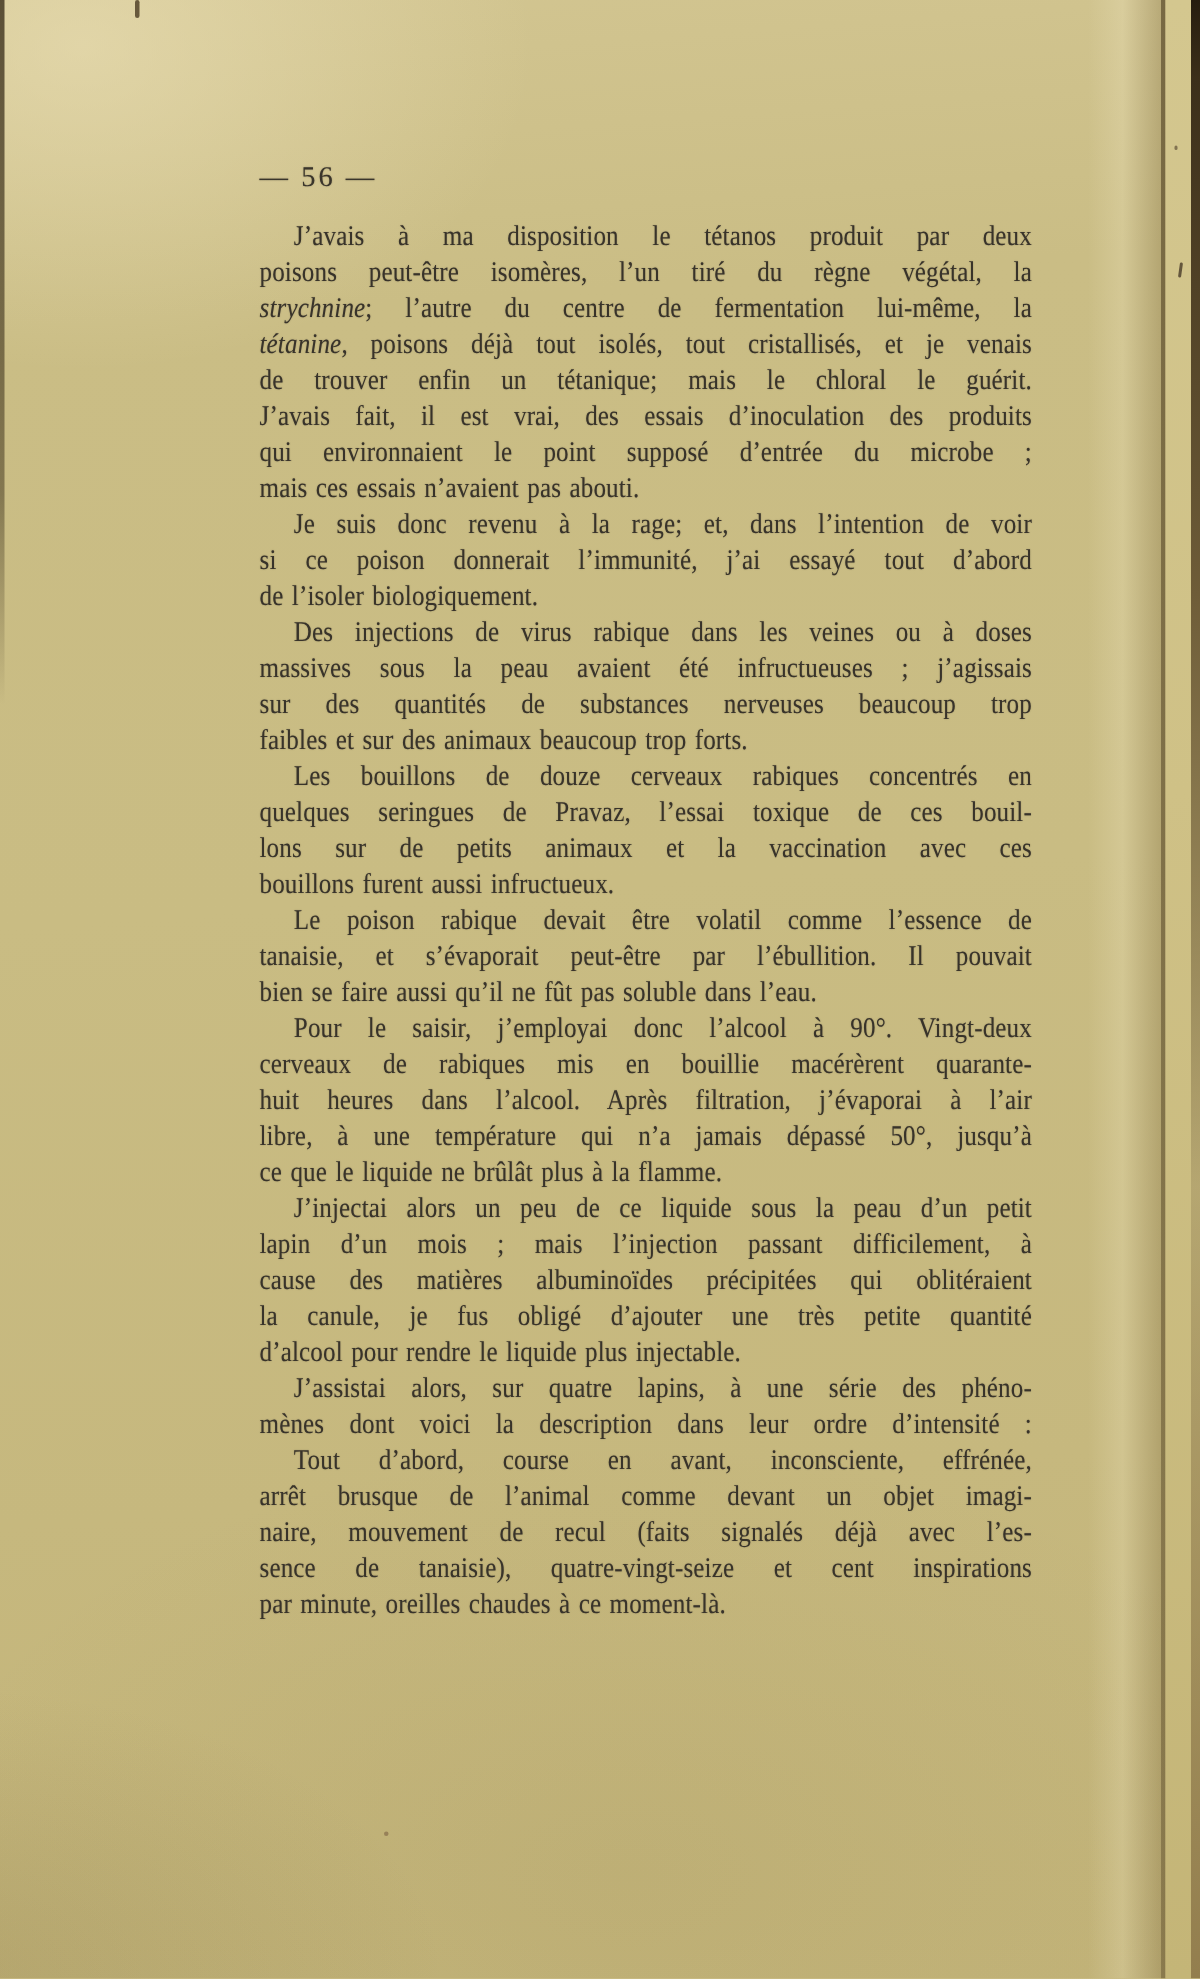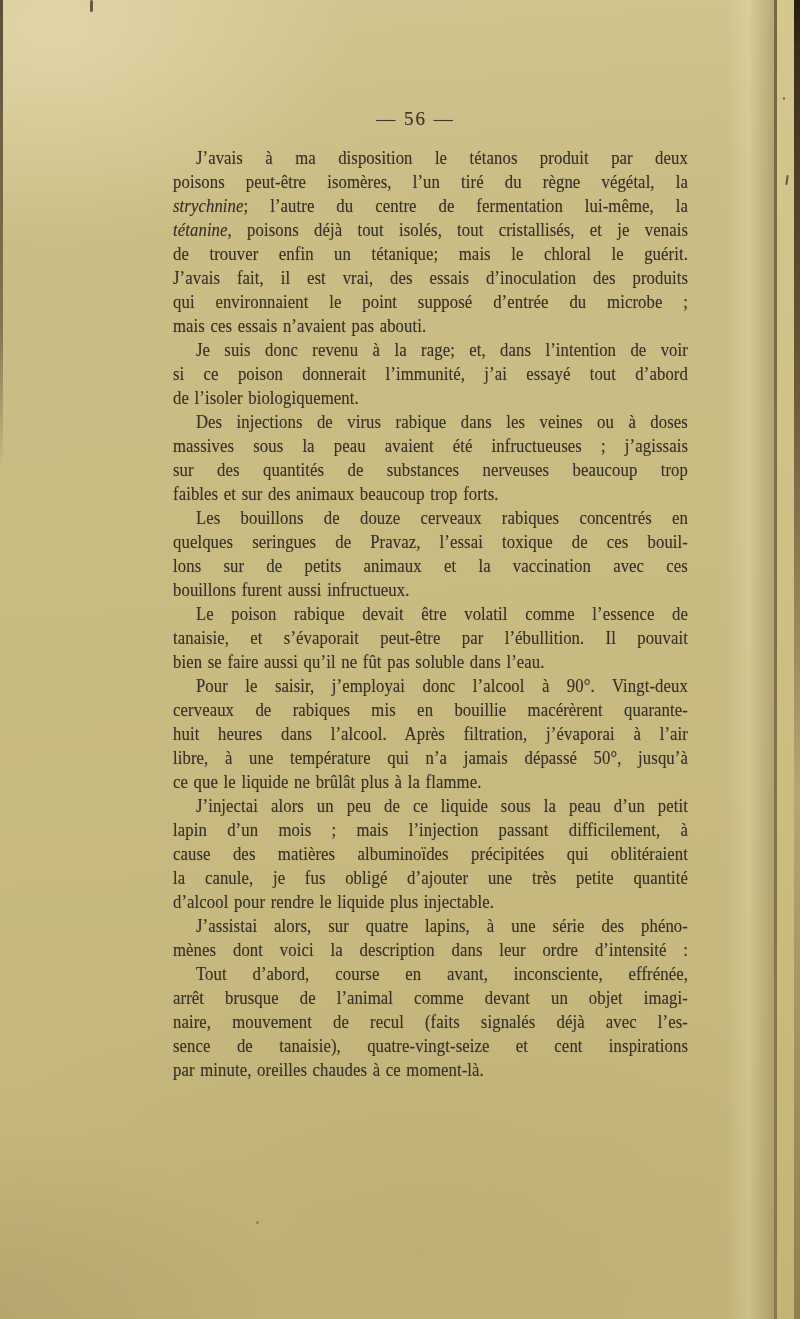--- a/index.html
+++ b/index.html
@@ -38,21 +38,21 @@
     background:linear-gradient(to bottom,#261c0e 0%,#3c2f1a 4%,#6e5c38 30%,#84704644 60%,#937e4e 100%);
   }
   .speck{position:absolute;border-radius:2px;}
   .speck-a{left:90px;top:0;width:3px;height:12px;background:rgba(74,59,34,0.8);}
   .speck-b{right:12px;top:175px;width:2px;height:10px;background:rgba(80,66,46,0.85);transform:rotate(8deg);}
   .speck-c{right:15px;top:97px;width:2px;height:3px;background:rgba(96,80,55,0.7);}
   .speck-d{left:256px;top:1221px;width:3px;height:3px;background:rgba(146,124,85,0.9);border-radius:50%;}
 
   .page-num{
     position:absolute;left:173px;top:108px;width:485px;
-    text-align:center;font-size:19px;letter-spacing:2px;
+    font-size:19px;letter-spacing:2px;
     color:#3a352b;
     text-shadow:0 0 1px rgba(58,53,43,0.45);
   }
   .text-block{
     position:absolute;left:173px;top:146px;width:585px;
     transform:scaleX(0.8803);transform-origin:left top;
     font-size:19px;line-height:24px;
     color:#38332a;
     text-shadow:0 0 1px rgba(56,50,42,0.40);
     word-spacing:1.5px;

